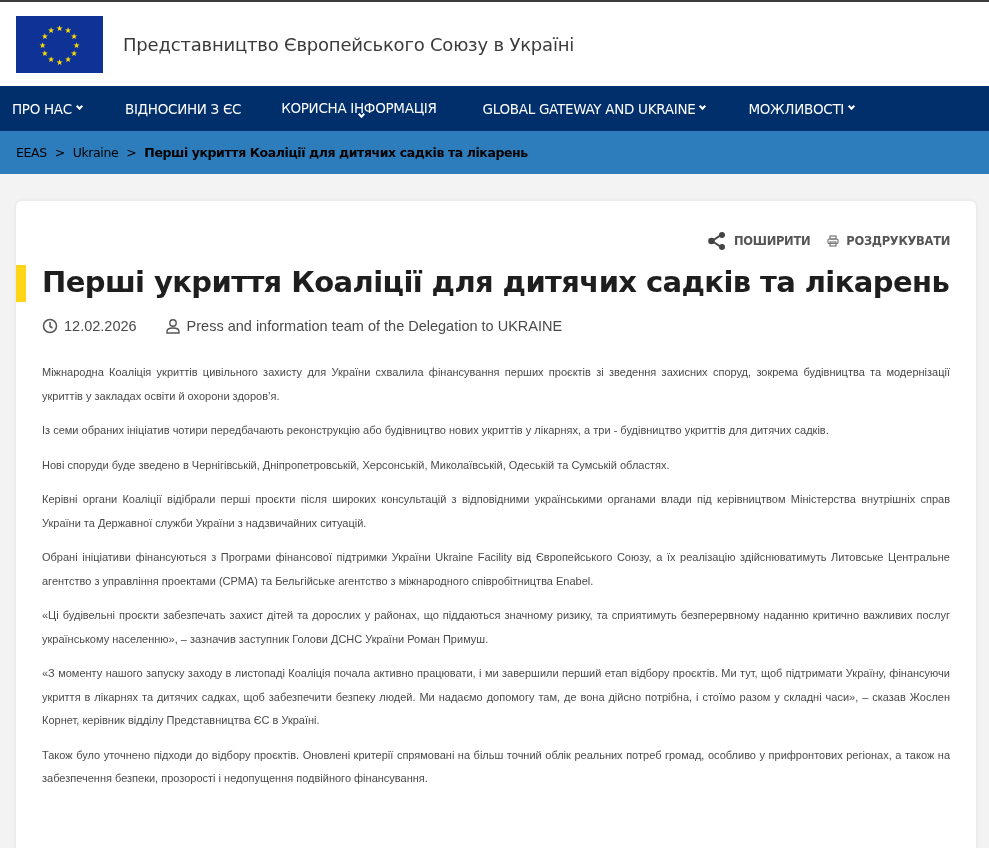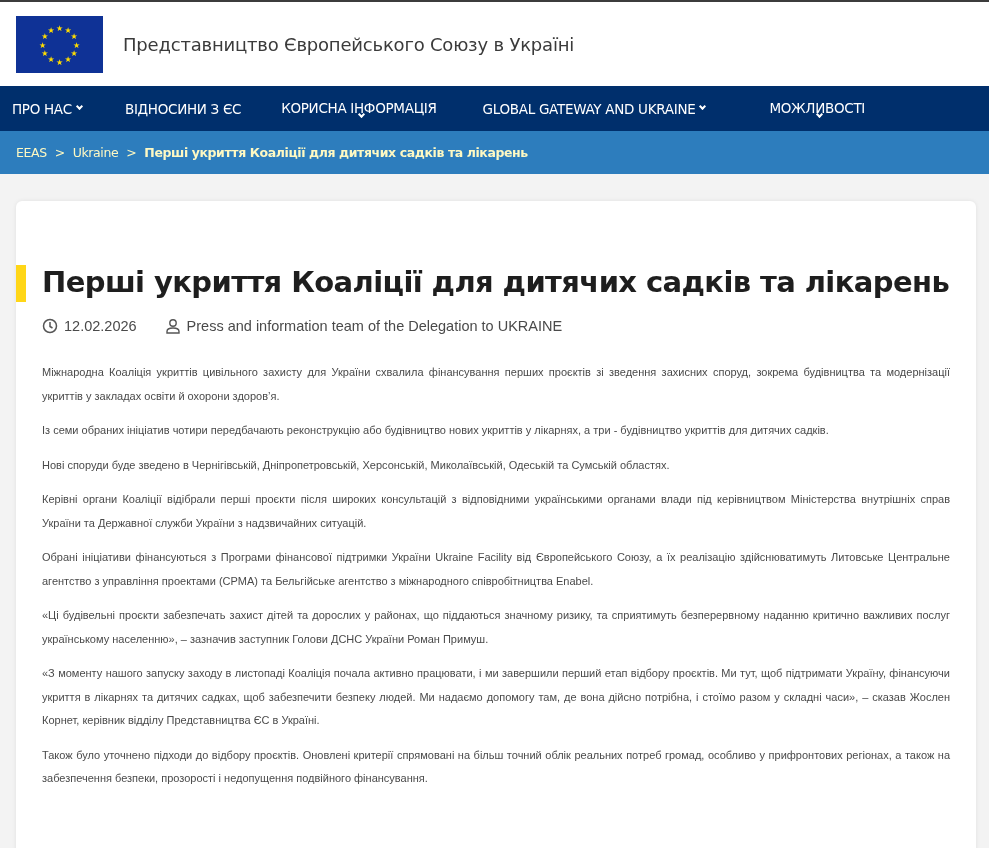--- a/index.html
+++ b/index.html
@@ -45,21 +45,21 @@
     width: 5px; height: 5px;
     border-right: 2px solid #fff; border-bottom: 2px solid #fff;
     transform: rotate(45deg);
   }
   .breadcrumb-bar {
     height: 43px;
     background: linear-gradient(180deg, #2f7fbf 0%, #2b7bbb 100%);
     background: #2d7dbd;
     display: flex; align-items: center;
     padding-left: 16px;
-    color: #fef9c3; font-size: 12.5px;
+    color: #000000; font-size: 12.5px;
     font-family: "DejaVu Sans", sans-serif;
     letter-spacing: -0.4px;
   }
   .breadcrumb-bar .sep { margin: 0 8px; }
   .breadcrumb-bar .crumb-link { cursor: pointer; }
   .breadcrumb-bar .current { font-weight: bold; }
 
   .card {
     position: absolute; left: 16px; top: 201px;
     width: 960px; height: 700px;
@@ -142,36 +142,60 @@
     <span>ВІДНОСИНИ З ЄС</span>
   </div>
   <div class="nav-item" style="margin-left:40px;flex-direction:column;">
     <span>КОРИСНА ІНФОРМАЦІЯ</span>
     <span class="chev"></span>
   </div>
   <div class="nav-item" style="margin-left:46px;">
     <span>GLOBAL GATEWAY AND UKRAINE</span>
     <span class="chev"></span>
   </div>
-  <div class="nav-item" style="margin-left:64px;flex-direction:column;">
+  <div class="nav-item" style="margin-left:43px;">
     <span>МОЖЛИВОСТІ</span>
     <span class="chev"></span>
   </div>
 
 </nav>
 
 <div class="breadcrumb-bar">
   <span class="crumb-link">EEAS</span>
   <span class="sep">&gt;</span>
   <span class="crumb-link">Ukraine</span>
   <span class="sep">&gt;</span>
   <span class="current">Перші укриття Коаліції для дитячих садків та лікарень</span>
 </div>
 
 <main class="card">
+  <div class="actions">
+    <div class="action">
+      <svg width="20" height="20" viewBox="0 0 20 20">
+        <g fill="#444" stroke="#444" stroke-width="2">
+          <line x1="5" y1="10" x2="14" y2="4"></line>
+          <line x1="5" y1="10" x2="14" y2="16"></line>
+          <circle cx="15" cy="4" r="3" stroke="none"></circle>
+          <circle cx="4.5" cy="10" r="3.3" stroke="none"></circle>
+          <circle cx="15" cy="16" r="3" stroke="none"></circle>
+        </g>
+      </svg>
+      <span>ПОШИРИТИ</span>
+    </div>
+    <div class="action">
+      <svg width="12" height="12" viewBox="0 0 12 12">
+        <g fill="none" stroke="#777" stroke-width="1.2">
+          <rect x="3" y="1" width="6" height="3"></rect>
+          <rect x="1" y="4" width="10" height="4.5" rx="1"></rect>
+          <rect x="3" y="7" width="6" height="4"></rect>
+        </g>
+      </svg>
+      <span>РОЗДРУКУВАТИ</span>
+    </div>
+  </div>
 
   <div class="title-bar"></div>
   <h1 class="title">Перші укриття Коаліції для дитячих садків та лікарень</h1>
 
   <div class="meta">
     <div class="item">
       <svg width="16" height="16" viewBox="0 0 16 16">
         <g fill="none" stroke="#555" stroke-width="1.5">
           <circle cx="8" cy="8" r="6.5"></circle>
           <polyline points="8,4 8,8.5 10.5,10"></polyline>

